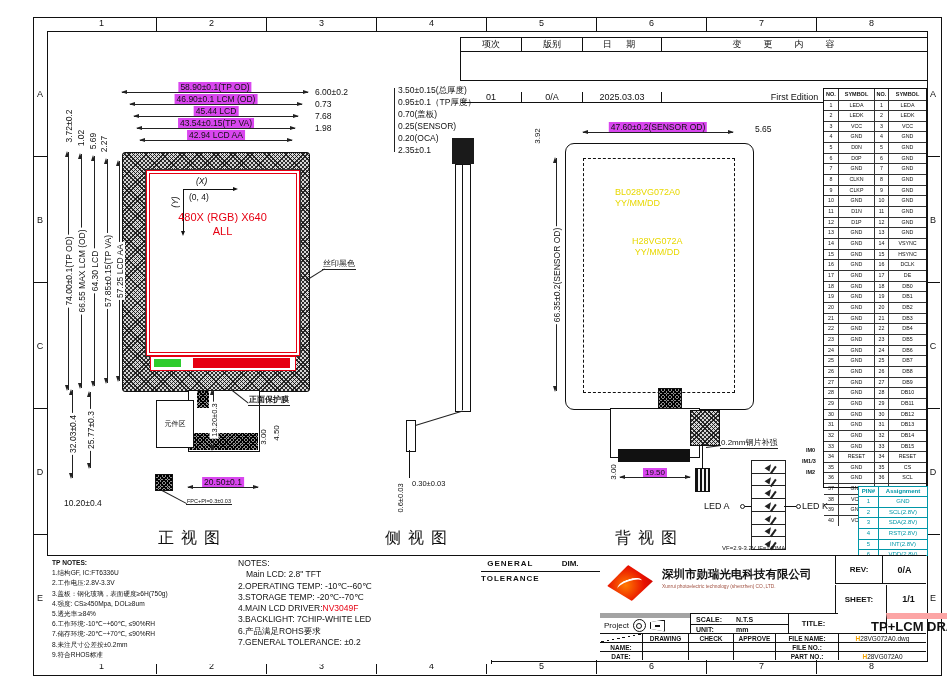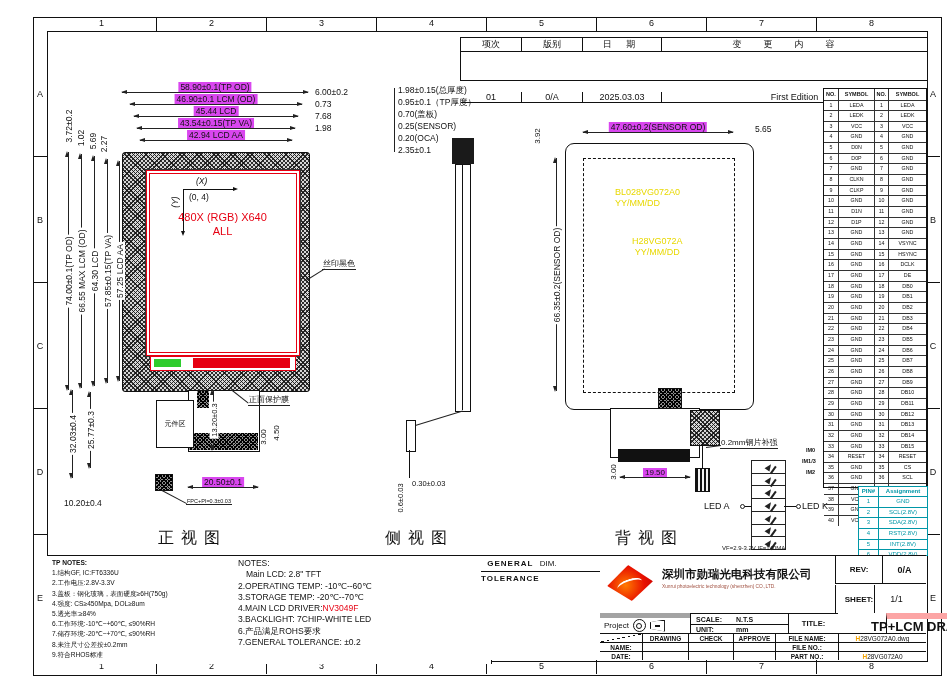--- a/index.html
+++ b/index.html
@@ -43,21 +43,21 @@
   .pin-head>span{line-height:10.5px;font-size:5.5px;}
   .pa-table{position:absolute;background:#fff;border:1px solid #0097a7;color:#0097a7;display:flex;flex-direction:column;}
   .pa-row{display:grid;grid-template-columns:20px 1fr;height:9.6px;border-bottom:1px solid #0097a7;}
   .pa-row:last-child{border-bottom:none;}
   .pa-row>span{border-right:1px solid #0097a7;font-size:6px;line-height:9.3px;text-align:center;white-space:nowrap;}
   .pa-row>span:last-child{border-right:none;}
   .tol-table{position:absolute;border-right:1px solid #111;display:flex;flex-direction:row;background:#fff;}
   .tol-title{height:15px;border-bottom:1px solid #111;font-weight:bold;font-size:8px;text-align:center;line-height:15px;letter-spacing:1px;}
   .tol-head,.tol-row{display:grid;grid-template-columns:62px 1fr;border-bottom:1px solid #111;}
   .tol-row:last-child{border-bottom:none;}
-  .tol-head>span{font-weight:normal;font-size:8px;text-align:left;line-height:15px;border-right:1px solid #111;}
+  .tol-head>span{font-weight:bold;font-size:8px;text-align:center;line-height:15px;border-right:1px solid #111;}
   .tol-row>span{font-size:7px;text-align:center;line-height:12.2px;border-right:1px solid #111;}
   .tol-head>span:last-child,.tol-row>span:last-child{border-right:none;}
   .tol-row>span:first-child{font-weight:bold;}
   .notesbox{position:absolute;border-right:1px solid #111;padding:2px 5px;background:#fff;}
   .led-ladder{position:absolute;border:1px solid #222;display:flex;flex-direction:column;background:#fff;}
   .led-cell{flex:1;position:relative;border-bottom:1px solid #222;}
   .led-cell:last-child{border-bottom:none;}
   .led-cell::before{content:"";position:absolute;left:50%;top:50%;width:0;height:0;border-left:7px solid #222;border-top:3.5px solid transparent;border-bottom:3.5px solid transparent;transform:translate(-50%,-50%) rotate(-55deg);}
   .led-cell::after{content:"";position:absolute;left:50%;top:50%;width:1.5px;height:9px;background:#222;transform:translate(-50%,-50%) rotate(35deg) translateX(5px);}
   .circle{position:absolute;border:1px solid #222;border-radius:50%;background:#fff;}
@@ -198,21 +198,21 @@
       <span style="font-size:7.5px;">13.20±0.3</span>
     </div>
   <div class="vlabel" style="left:263px;top:437px;font-size:8px;">3.00</div>
   <div class="vlabel" style="left:276px;top:433px;font-size:8px;">4.50</div>
   <div class="dimh" style="left:188px;top:487px;width:70px;">
       <span>20.50±0.1</span>
     </div>
 
   <div class="leaderlbl" style="left:322px;top:258px;">丝印黑色</div>
   <div class="dline" style="left:306px;top:280px;width:22px;transform:rotate(-32deg);"></div>
-  <div class="leaderlbl" style="left:248px;top:394px;">正面保护膜</div>
+  <div class="leaderlbl" style="left:248px;top:394px;font-weight:bold;">正面保护膜</div>
   <div class="dline" style="left:231px;top:389px;width:22px;transform:rotate(38deg);"></div>
   <div class="leaderlbl" style="left:186px;top:498px;font-size:5.5px;">FPC+PI=0.3±0.03</div>
   <div class="dline" style="left:162px;top:490px;width:28px;transform:rotate(28deg);"></div>
 
   <div class="abs" style="left:183px;top:189px;width:50px;height:1px;background:#111;"></div>
   <div class="abs" style="left:233px;top:187px;width:0;height:0;border-left:5px solid #111;border-top:2.5px solid transparent;border-bottom:2.5px solid transparent;"></div>
   <div class="abs" style="left:183px;top:189px;width:1px;height:42px;background:#111;"></div>
   <div class="abs" style="left:181px;top:231px;width:0;height:0;border-top:5px solid #111;border-left:2.5px solid transparent;border-right:2.5px solid transparent;"></div>
   <div class="txt" style="left:196px;top:176px;font-style:italic;">(X)</div>
   <div class="txt" style="left:189px;top:192px;">(0, 4)</div>
@@ -223,21 +223,21 @@
   </div>
   <div class="viewlabel" style="left:158px;top:528px;">正视图</div>
 
   <div class="abs" style="left:452px;top:138px;width:22px;height:26px;background:#1a1a1a;"></div>
   <div class="abs" style="left:455px;top:164px;width:14px;height:246px;background:#fff;border:1px solid #111;"></div>
   <div class="abs" style="left:462px;top:164px;width:1px;height:246px;background:#111;"></div>
   <div class="dline" style="left:412px;top:426px;width:53px;transform:rotate(-17deg);"></div>
   <div class="abs" style="left:406px;top:420px;width:8px;height:30px;background:#fff;border:1px solid #111;"></div>
   <div class="abs" style="left:409px;top:450px;width:1px;height:28px;background:#111;"></div>
   <div class="abs" style="left:398px;top:84px;font-size:8.5px;line-height:12px;white-space:nowrap;">
-      <div>1.98±0.15(总厚度)</div>
+      <div>3.50±0.15(总厚度)</div>
       <div>0.95±0.1（TP厚度）</div>
       <div>0.70(盖板)</div>
       <div>0.25(SENSOR)</div>
       <div>0.20(OCA)</div>
       <div>2.35±0.1</div>
     </div>
   <div class="abs" style="left:394px;top:88px;width:1px;height:64px;background:#222;"></div>
   <div class="txt" style="left:412px;top:479px;font-size:7.5px;">0.30±0.03</div>
   <div class="vlabel" style="left:400px;top:498px;font-size:7.5px;">0.6±0.03</div>
   <div class="viewlabel" style="left:385px;top:528px;">侧视图</div>
@@ -651,21 +651,21 @@
         <div class="abs" style="left:12px;top:18px;width:26px;height:10px;border-radius:50%;border-top:2.5px solid #fff;transform:rotate(-18deg);"></div>
       </div>
       <div class="abs" style="left:62px;top:11px;width:170px;">
         <div style="font-size:11.5px;font-weight:bold;white-space:nowrap;">深圳市勋瑞光电科技有限公司</div>
         <div style="font-size:4.8px;color:#a05040;margin-top:2px;white-space:nowrap;">Xunrui  photoelectric technology  (shenzhen)  CO.,LTD.</div>
       </div>
     </div>
     <div class="tb-cell" style="left:235px;top:0;width:47px;height:28px;border-left:1px solid #111;border-bottom:1px solid #111;font-size:8px;font-weight:bold;display:flex;align-items:center;justify-content:center;">REV:</div>
     <div class="tb-cell" style="left:282px;top:0;width:44px;height:28px;border-left:1px solid #111;border-bottom:1px solid #111;font-size:9px;font-weight:bold;display:flex;align-items:center;justify-content:center;">0/A</div>
     <div class="tb-cell" style="left:235px;top:29px;width:47px;height:28px;border-left:1px solid #111;font-size:8px;font-weight:bold;display:flex;align-items:center;justify-content:center;">SHEET:</div>
-    <div class="tb-cell" style="left:274px;top:29px;width:44px;height:28px;border-left:1px solid #111;font-size:9px;font-weight:normal;display:flex;align-items:center;justify-content:center;">1/1</div>
+    <div class="tb-cell" style="left:286px;top:29px;width:44px;height:28px;border-left:1px solid #111;font-size:9px;font-weight:bold;display:flex;align-items:center;justify-content:center;">1/1</div>
 
     <div class="tb-cell" style="left:0;top:57px;width:90px;height:20px;border-top:5px solid #a3a3a3;display:flex;align-items:center;gap:4px;padding-left:4px;">
       <span style="font-size:8px;">Project</span>
       <span style="width:11px;height:11px;border:1px solid #111;border-radius:50%;display:inline-flex;align-items:center;justify-content:center;">
           <span style="width:4px;height:4px;border:1px solid #111;border-radius:50%;"></span>
         </span>
       <span style="width:13px;height:10px;background:#fff;border:1px solid #111;clip-path:polygon(0 22%,100% 0,100% 100%,0 78%);box-shadow:inset 0 0 0 4px #fff, inset 0 0 0 5px #111;"></span>
     </div>
     <div class="tb-cell" style="left:90px;top:57px;width:98px;height:20px;border-top:1px solid #111;border-left:1px solid #111;">
       <div style="height:10px;display:flex;font-size:7px;font-weight:bold;align-items:center;">

